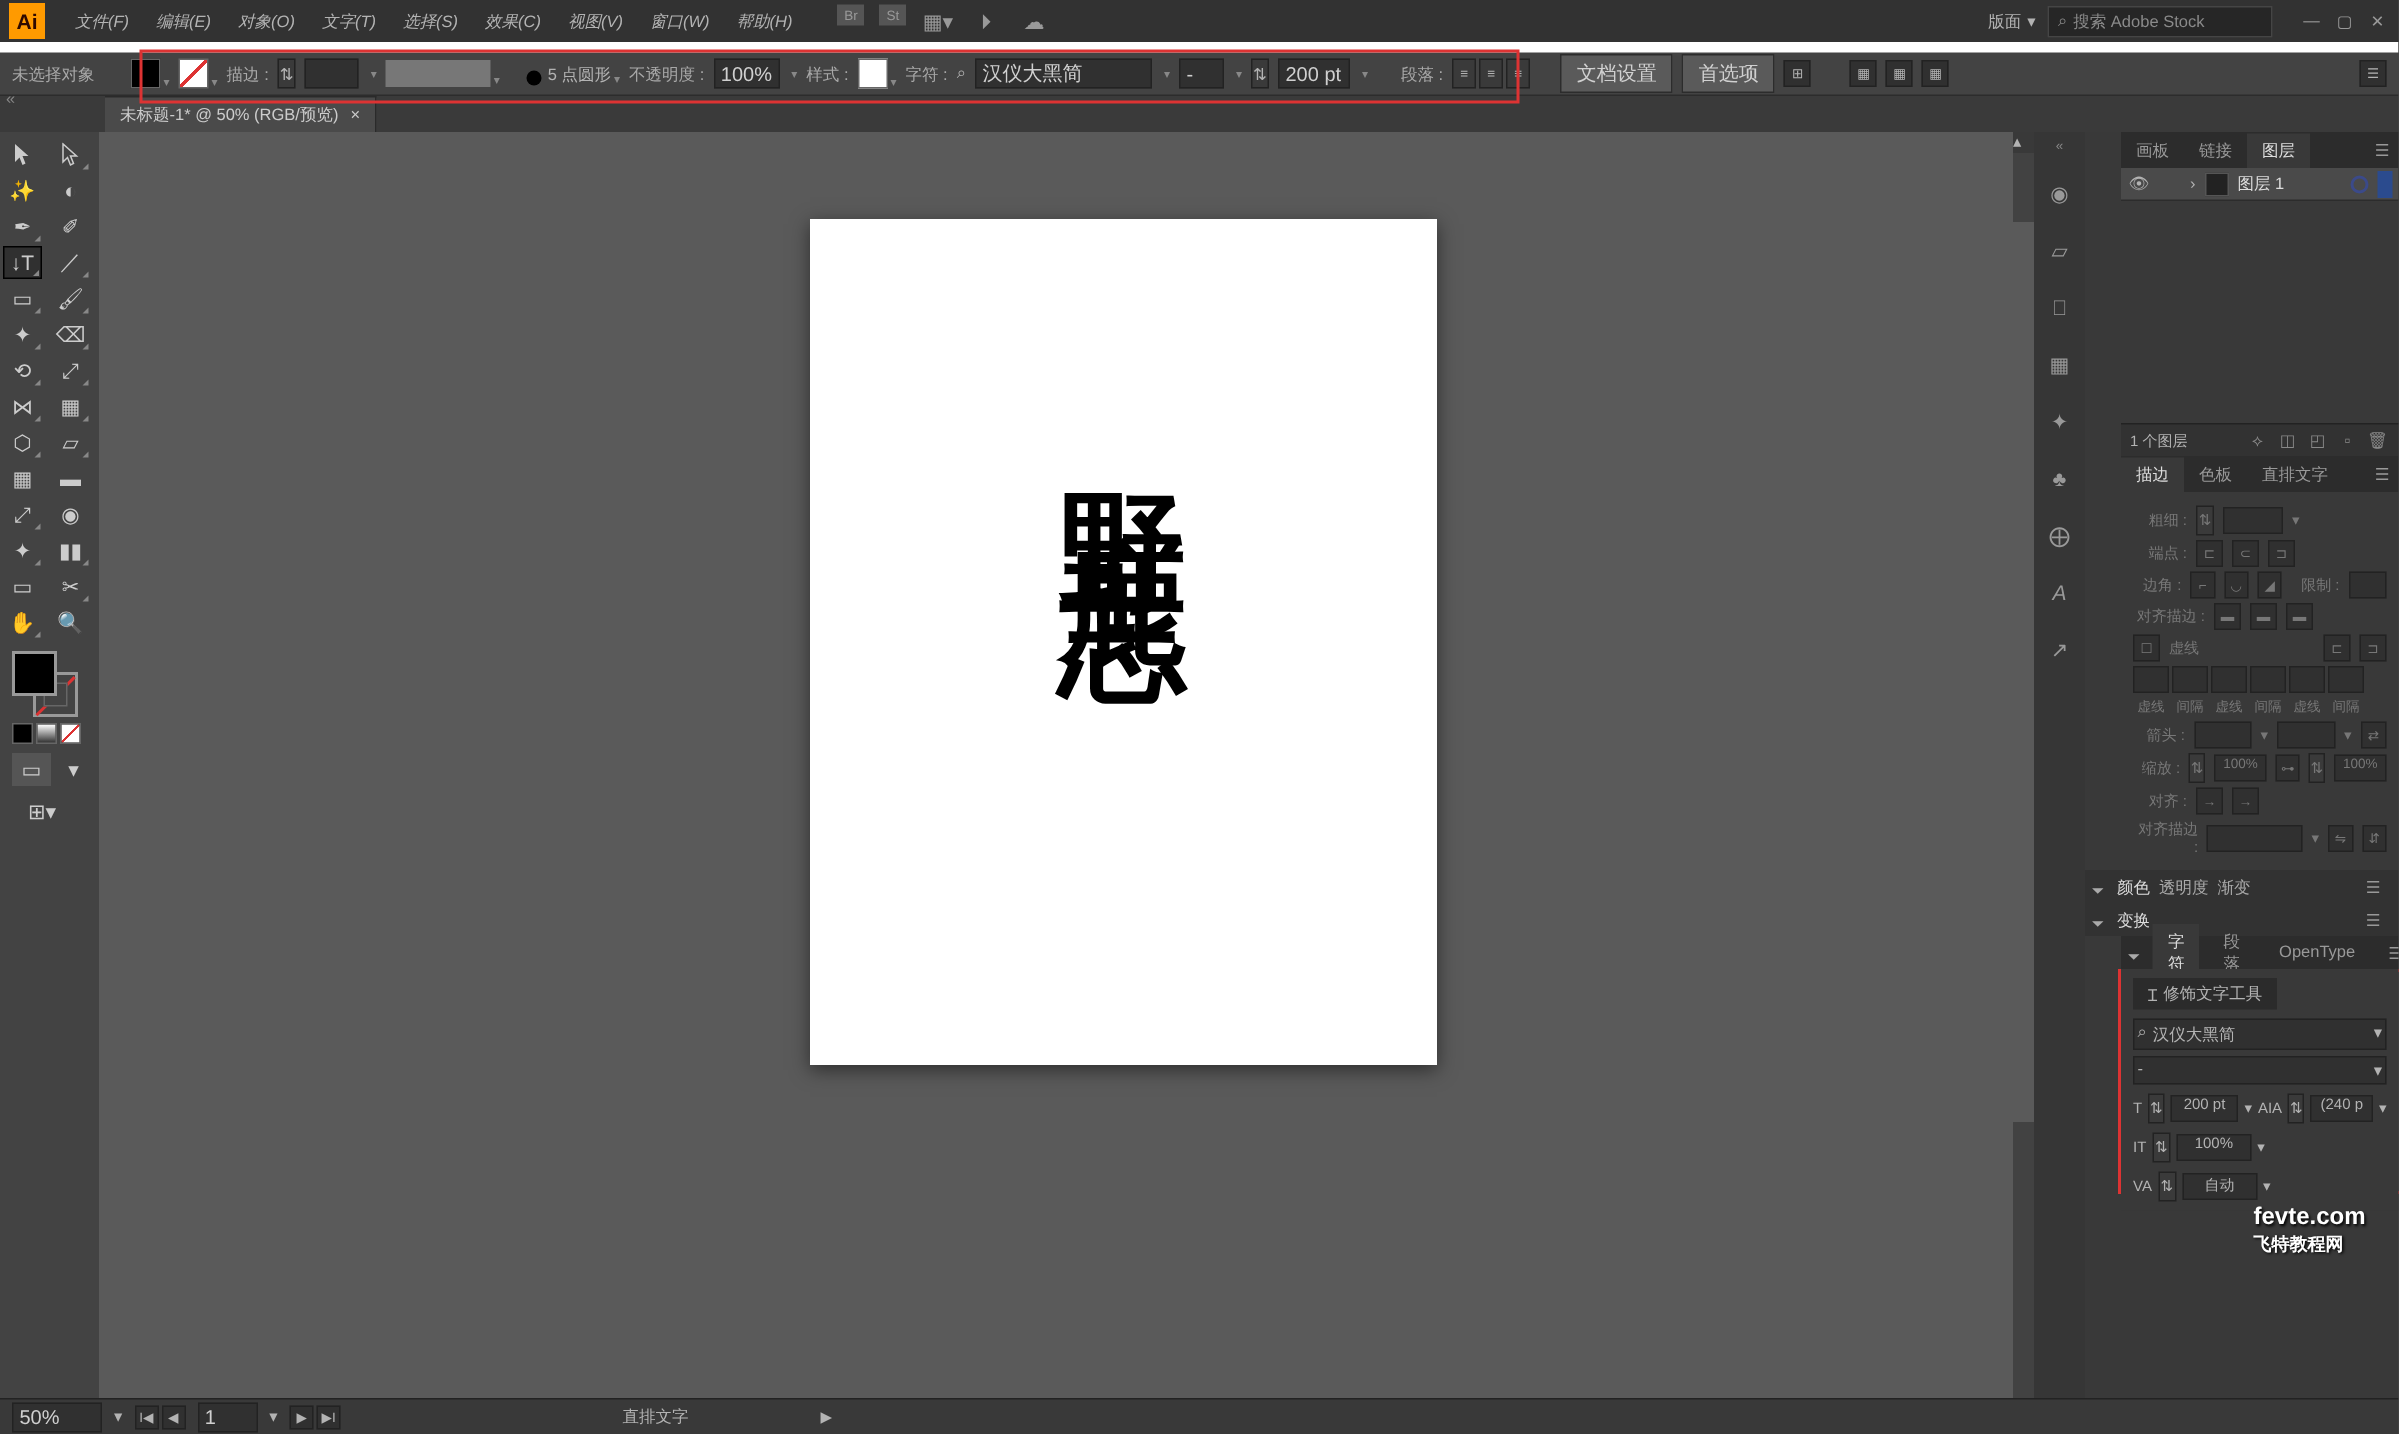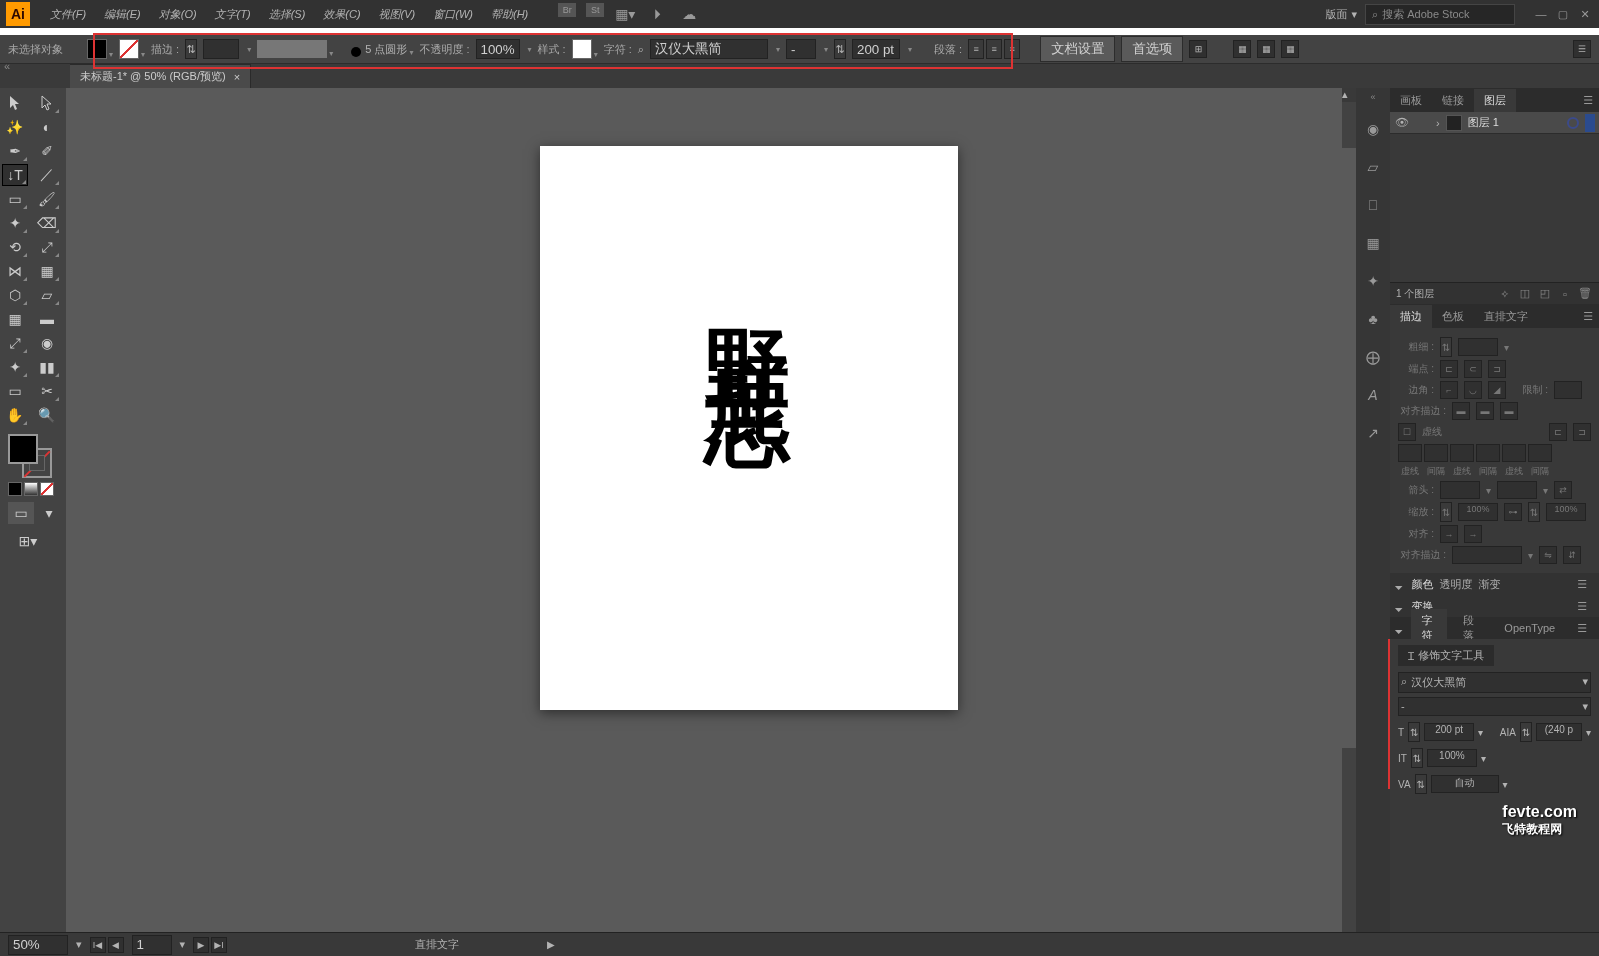--- a/index.html
+++ b/index.html
@@ -60,21 +60,21 @@
 .vis-eye { width:16px; text-align:center; }
 .lock-sp { width:14px; }
 .layer-thumb { width:16px; height:16px; background:#222; border:1px solid #555; }
 .layer-nm { flex:1; color:#ddd; }
 .layer-target { width:12px; height:12px; border:2px solid #3b4a8a; border-radius:50%; }
 .layers-body { height: 170px; background:#393939; }
 .panel-footer { height:22px; background:#323232; border-top:1px solid #222; display:flex; align-items:center; padding:0 6px; font-size:10px; }
 .panel-footer .icons { margin-left:auto; display:flex; gap:4px; }
 .panel-footer .icons span { width:16px; height:16px; display:flex; align-items:center; justify-content:center; color:#888; cursor:pointer; font-size:11px; }
 
-.panel-section { display:flex; flex-direction:column; }
+.panel-section { display:flex; flex-direction:column;margin-left:24px; }
 .panel-body { padding:6px 8px; background:#393939; color:#777; }
 .prop-row { display:flex; align-items:center; gap:6px; margin:3px 0; font-size:10px; }
 .prop-row .lab { width:36px; text-align:right; }
 .prop-mini { width:40px; height:18px; background:#303030; border:1px solid #222; }
 .icon-btn { width:18px; height:18px; background:#303030; border:1px solid #222; display:flex; align-items:center; justify-content:center; font-size:9px; }
 
 .thin-header { display:flex; align-items:center; background:#323232; height:22px; padding:0 6px; gap:6px; color:#aaa; cursor:pointer; }
 .thin-header .caret::before { content:"◢"; font-size:7px; margin-right:4px; transform:rotate(45deg); display:inline-block; }
 
 .status-bar { height:24px; background:#393939; border-top:1px solid #222; display:flex; align-items:center; padding:0 8px; gap:8px; }
@@ -448,21 +448,21 @@
         </div>
         <div class="sz-row">
           <span>IT</span>
             <span class="stepper">⇅</span>
             <span class="prop-mini" style="width:50px;text-align:center;">100%</span>
             <span>▾</span>
         </div>
         <div class="sz-row">
           <span>VA</span>
             <span class="stepper">⇅</span>
-            <span class="prop-mini" style="width:68px;text-align:center;">自动</span>
+            <span class="prop-mini" style="width:50px;text-align:center;">自动</span>
             <span>▾</span>
         </div>
       </div>
     </div>
   </div>
 </div>
 
 <div class="status-bar">
   <input class="input-box zoom" value="50%" style="">
     <span>▾</span>

